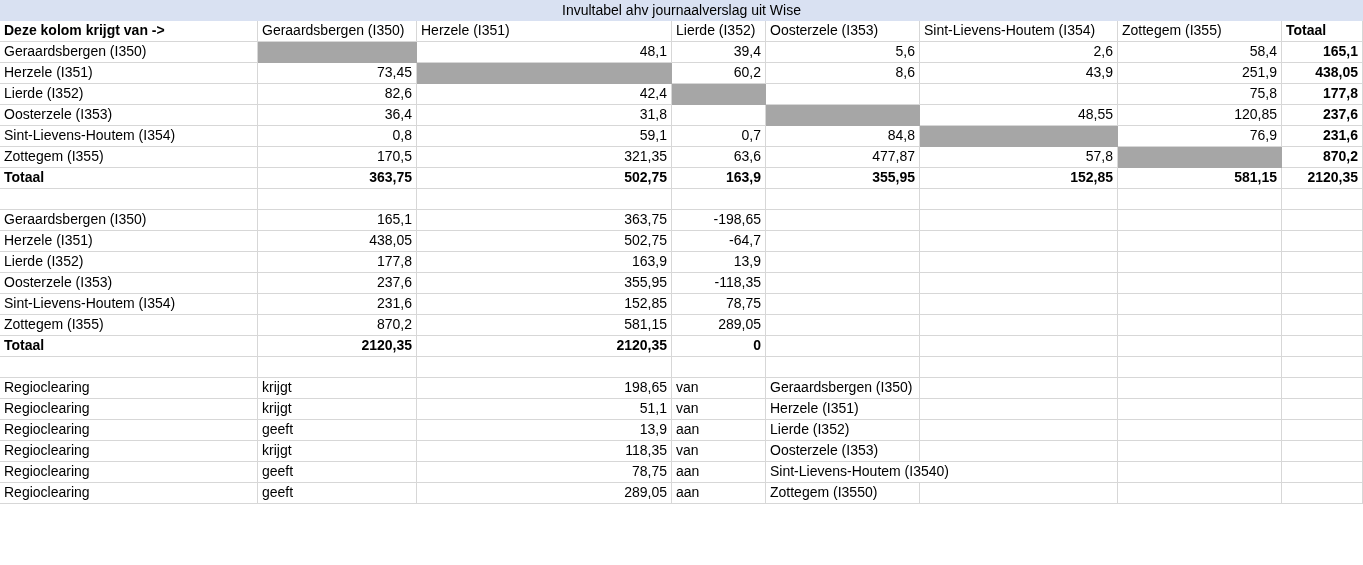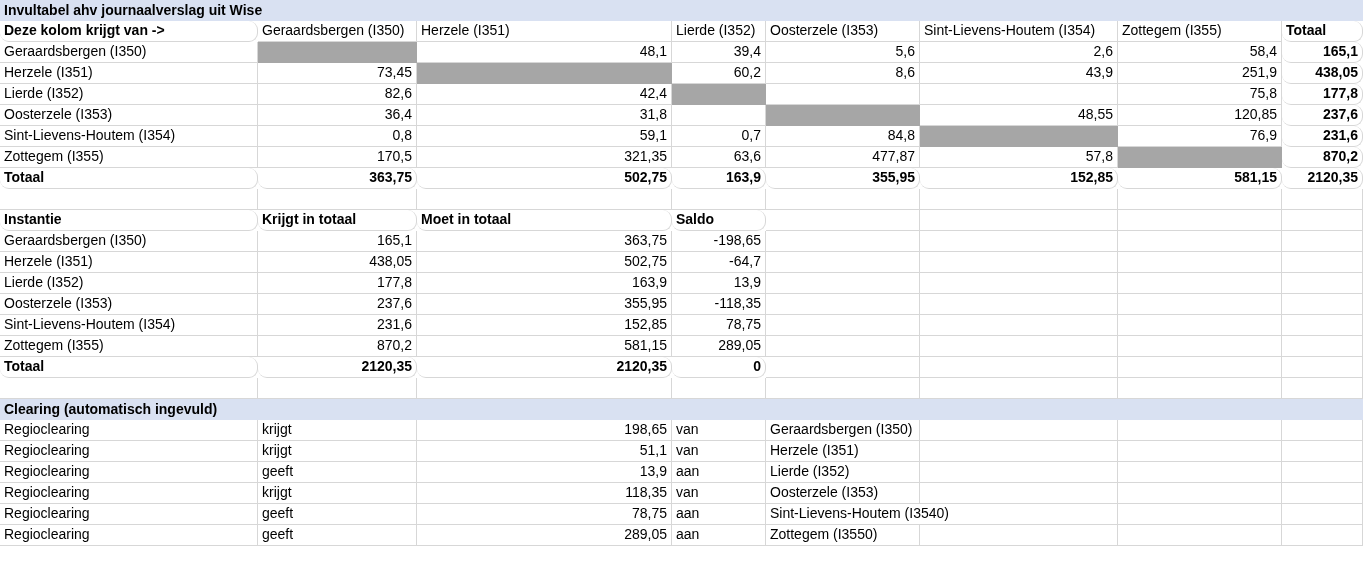--- a/index.html
+++ b/index.html
@@ -19,24 +19,24 @@
     height:21px;box-sizing:border-box;
     border-right:1px solid var(--grid);
     border-bottom:1px solid var(--grid);
     padding:0 4px 3px 4px;
     vertical-align:bottom;
     font-size:14px;line-height:16px;
     white-space:nowrap;overflow:hidden;
   }
   table.grid td.titlebar{
     background:var(--title-bg);
-    font-weight:bold;
-    border-right:0;border-bottom:0;
-  }
-  table.grid td.b{font-weight:bold;border-radius:9px;}
+    font-weight:normal;
+    border-right:0;border-bottom:0;text-align:center;
+  }
+  table.grid td.b{font-weight:bold;}
   table.grid td.num{text-align:right;}
   table.grid td.diag{
     background:var(--diag-bg);
     border-right-color:var(--diag-bg);
     border-bottom-color:var(--diag-bg);
   }
 </style>
 </head>
 <body>
 
@@ -140,30 +140,20 @@
           <td></td>
           <td></td>
           <td></td>
           <td></td>
           <td></td>
           <td></td>
           <td></td>
           <td></td>
         </tr>
         <tr>
-          <td class="b">Instantie</td>
-          <td class="b">Krijgt in totaal</td>
-          <td class="b">Moet in totaal</td>
-          <td class="b">Saldo</td>
-          <td></td>
-          <td></td>
-          <td></td>
-          <td></td>
-        </tr>
-        <tr>
           <td>Geraardsbergen (I350)</td>
           <td class="num">165,1</td>
           <td class="num">363,75</td>
           <td class="num">-198,65</td>
           <td></td>
           <td></td>
           <td></td>
           <td></td>
         </tr>
         <tr>
@@ -228,23 +218,20 @@
         </tr>
         <tr>
           <td></td>
           <td></td>
           <td></td>
           <td></td>
           <td></td>
           <td></td>
           <td></td>
           <td></td>
-        </tr>
-        <tr>
-          <td colspan="8" class="titlebar">Clearing (automatisch ingevuld)</td>
         </tr>
         <tr>
           <td>Regioclearing</td>
           <td>krijgt</td>
           <td class="num">198,65</td>
           <td>van</td>
           <td colspan="1">Geraardsbergen (I350)</td>
           <td></td>
           <td></td>
           <td></td>

